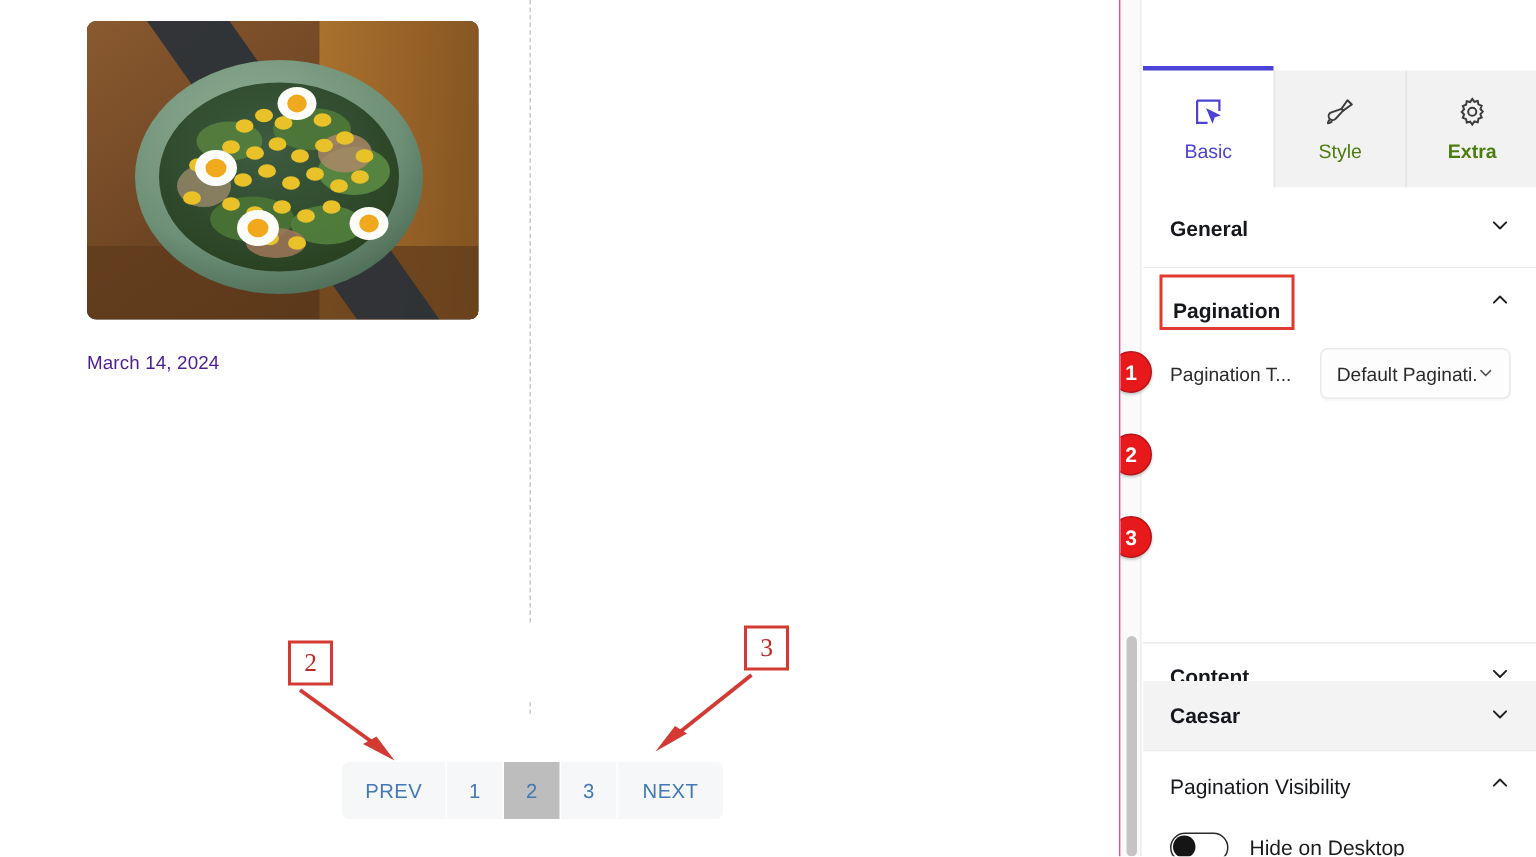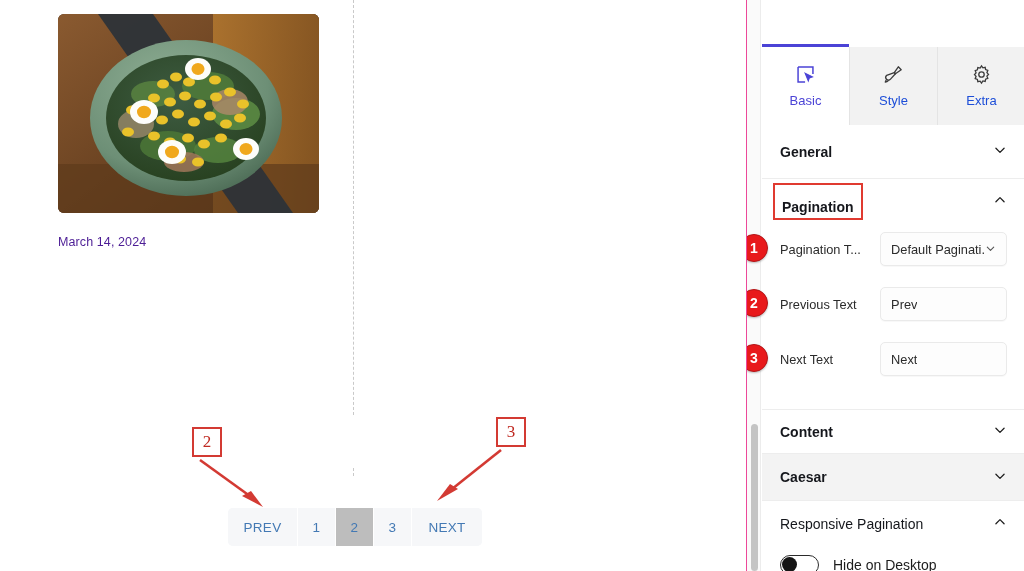--- a/index.html
+++ b/index.html
@@ -123,24 +123,24 @@
 
   
   .tabs { position: absolute; left: 0; top: 47px; width: 263px; height: 78px; display: flex; }
   .tab {
     flex: 1; position: relative;
     display: flex; flex-direction: column;
     align-items: center; justify-content: center;
     gap: 7px;
     background: #f2f2f2;
     border-right: 1px solid #e4e4e4;
-    font-size: 13px; color: #1d4ed8;
+    font-size: 13px; color: #4d7c0f;
     cursor: pointer;
   }
-  .tab:last-child { border-right: none; }
+  .tab:last-child { border-right: none; font-weight: bold; }
   .tab.active { background: #ffffff; color: #4b43d6; border-right: 1px solid #e4e4e4; }
   .tab.active::before {
     content: ""; position: absolute; left: 0; right: 0; top: -3px;
     height: 3px; background: #4b43d6;
   }
   .tab-icon { display: block; height: 22px; }
   .tab-icon svg { display: block; }
 
   
   .section {
@@ -400,54 +400,42 @@
         <span class="field-control">
           <span class="sel-text">Default Paginati..</span>
           <span class="sel-chev">
             <svg width="11" height="11" viewBox="0 0 24 24" fill="none" stroke="#555" stroke-width="2.4" stroke-linecap="round" stroke-linejoin="round">
                 <polyline points="5,9 12,16 19,9"></polyline>
               </svg>
           </span>
         </span>
       </div>
 
-      <div class="field-row" style="top:281px;">
-        <span class="field-label">Previous Text</span>
-        <span class="field-control">
-          <span class="sel-text">Prev</span>
-        </span>
-      </div>
-
-      <div class="field-row" style="top:336px;">
-        <span class="field-label">Next Text</span>
-        <span class="field-control">
-          <span class="sel-text">Next</span>
-        </span>
-      </div>
-
-      <div class="section" style="top:409px; height:45px; border-top:1px solid #ededed;">
+
+
+      <div class="section" style="top:428px; height:45px; border-top:1px solid #ededed;">
         <span class="sec-label">Content</span>
         <span class="chev">
           <svg width="14" height="14" viewBox="0 0 24 24" fill="none" stroke="#1e1e1e" stroke-width="2.2" stroke-linecap="round" stroke-linejoin="round">
               <polyline points="5,9 12,16 19,9"></polyline>
             </svg>
         </span>
       </div>
 
       <div class="section shaded" style="top:454px; height:47px;">
         <span class="sec-label">Caesar</span>
         <span class="chev">
           <svg width="14" height="14" viewBox="0 0 24 24" fill="none" stroke="#1e1e1e" stroke-width="2.2" stroke-linecap="round" stroke-linejoin="round">
               <polyline points="5,9 12,16 19,9"></polyline>
             </svg>
         </span>
       </div>
 
       <div class="section" style="top:501px; height:45px; border-bottom:none; font-weight:normal;">
-        <span class="sec-label">Responsive Pagination</span>
+        <span class="sec-label">Pagination Visibility</span>
         <span class="chev">
           <svg width="14" height="14" viewBox="0 0 24 24" fill="none" stroke="#1e1e1e" stroke-width="2.2" stroke-linecap="round" stroke-linejoin="round">
               <polyline points="5,15 12,8 19,15"></polyline>
             </svg>
         </span>
       </div>
 
       <div class="toggle-row" style="top:548px;">
         <span class="switch">
           <span class="knob"></span>

